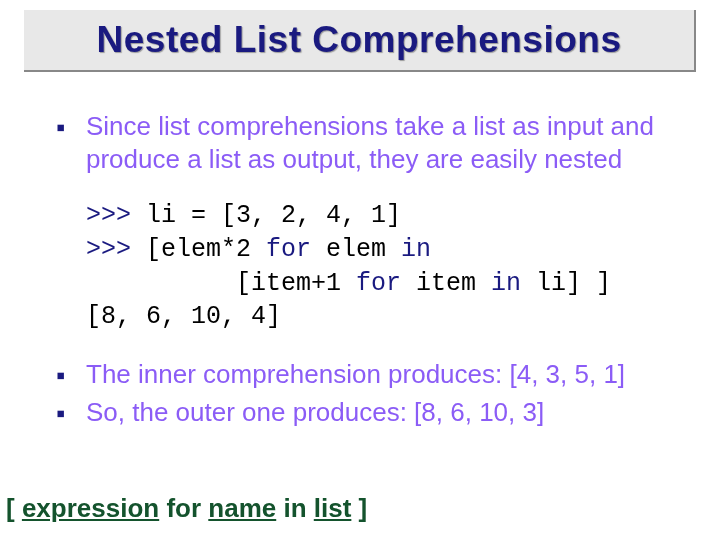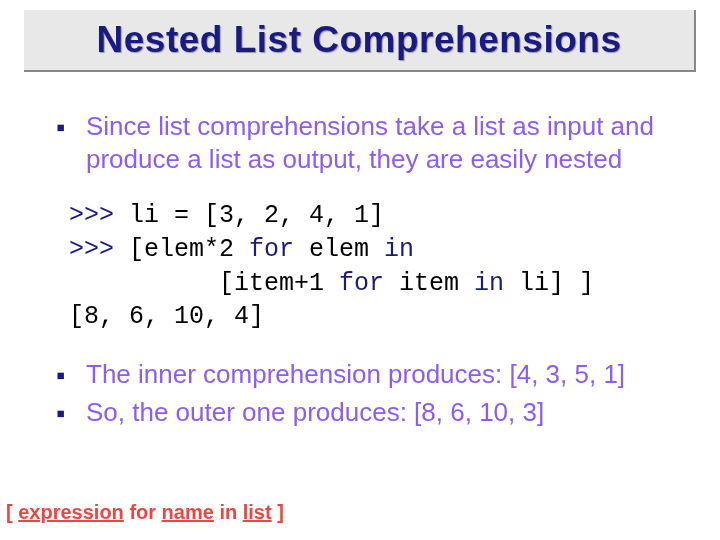--- a/index.html
+++ b/index.html
@@ -60,39 +60,39 @@
     padding-top: 1px;
   }
   .bullet-text {
     flex: 1 1 auto;
     font-size: 26px;
     color: #8b5cf6;
     line-height: 1.25;
   }
   .code-block {
     margin-top: 24px;
-    margin-left: 13px;
+    margin-left: 30px;
     font-family: "Courier New", Courier, monospace;
     font-size: 25px;
     line-height: 1.35;
     color: #000;
     white-space: pre;
   }
   .navy { color: #1a1a80; }
   .lower-bullets {
     margin-top: 24px;
   }
   .footer {
     position: absolute;
     left: 6px;
     bottom: 16px;
     font-family: Arial, Helvetica, sans-serif;
-    font-size: 20px;
+    font-size: 26px;
     font-weight: bold;
-    color: #ef4444;
+    color: #14532d;
     margin-top: 16px;
   }
   .footer .uline {
     text-decoration: underline;
   }
 </style>
 </head>
 <body>
 
 <div class="slide">

